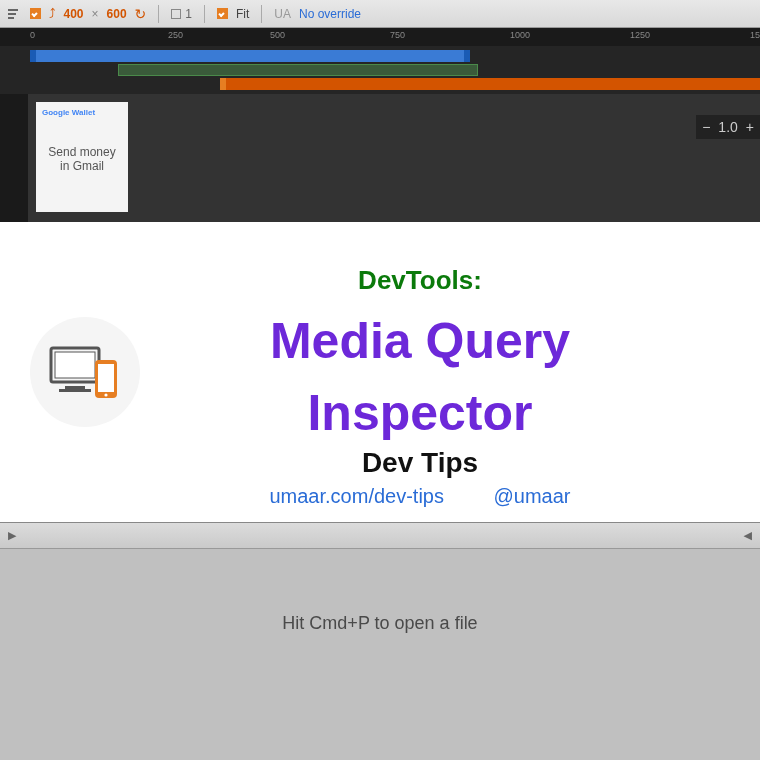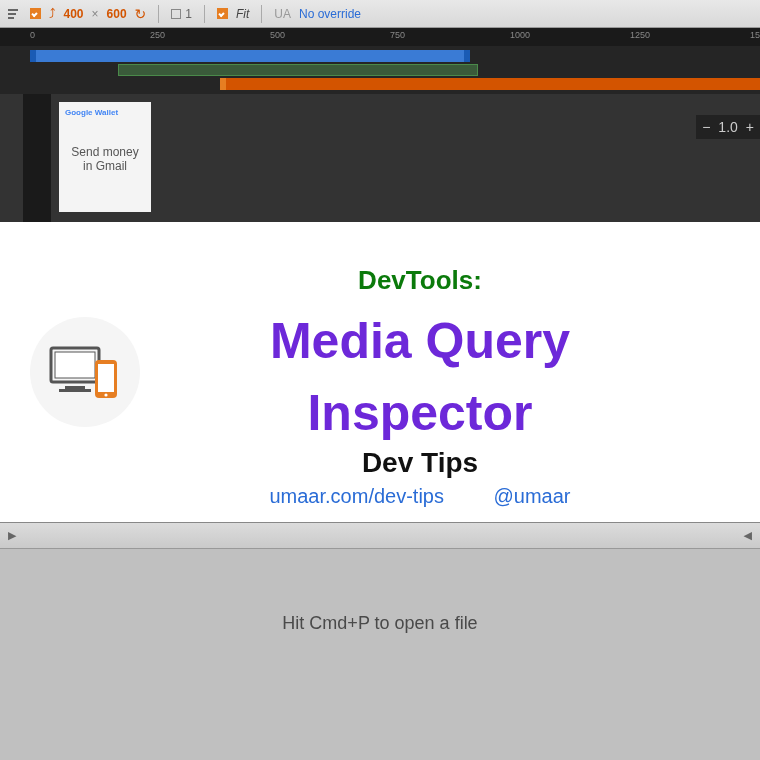--- a/index.html
+++ b/index.html
@@ -49,21 +49,20 @@
     }
     .bar { height: 12px; position: absolute; }
     .bar-blue { background: #3a7bd5; border-left: 6px solid #1a5bb5; border-right: 6px solid #1a5bb5; }
     .bar-green-wave { background: #3a5a3a; border: 1px solid #4a8a4a; }
     .bar-orange { background: #d35400; border-left: 6px solid #e67e22; }
     .preview-area {
       height: 128px;
       background: #333;
       position: relative;
       display: flex;
-      padding-left: 23px;
     }
     .ruler-left { width: 28px; background: #1a1a1a; }
     .preview-pane {
       width: 92px;
       height: 110px;
       background: #f4f4f4;
       margin: 8px;
       padding: 6px;
       font-size: 7px;
       color: #333;
@@ -154,29 +153,29 @@
   <span class="dim-x">×</span>
   <span class="dim-text">600</span>
   <span class="refresh">↻</span>
   <span class="sep"></span>
   <span class="scale-box">
     <span style="border:1px solid #888;width:10px;height:10px;display:inline-block;"></span>
     <span>1</span>
   </span>
   <span class="sep"></span>
   <span class="check"></span>
-  <span style="color:#444;font-style:italic;">Fit</span>
+  <span style="color:#444;">Fit</span>
   <span class="sep"></span>
   <span class="ua-label">UA</span>
   <span class="ua-value">No override</span>
 </div>
 
 <div class="ruler-top">
   <span style="left:30px">0</span>
-  <span style="left:150px">250</span>
+  <span style="left:168px">250</span>
   <span style="left:270px">500</span>
   <span style="left:390px">750</span>
   <span style="left:510px">1000</span>
   <span style="left:630px">1250</span>
   <span style="left:750px">1500</span>
 </div>
 
 <div class="mq-bars">
   <div class="bar bar-blue" style="top:4px; left:30px; width:440px;"></div>
   <div class="bar bar-green-wave" style="top:18px; left:118px; width:360px;"></div>

